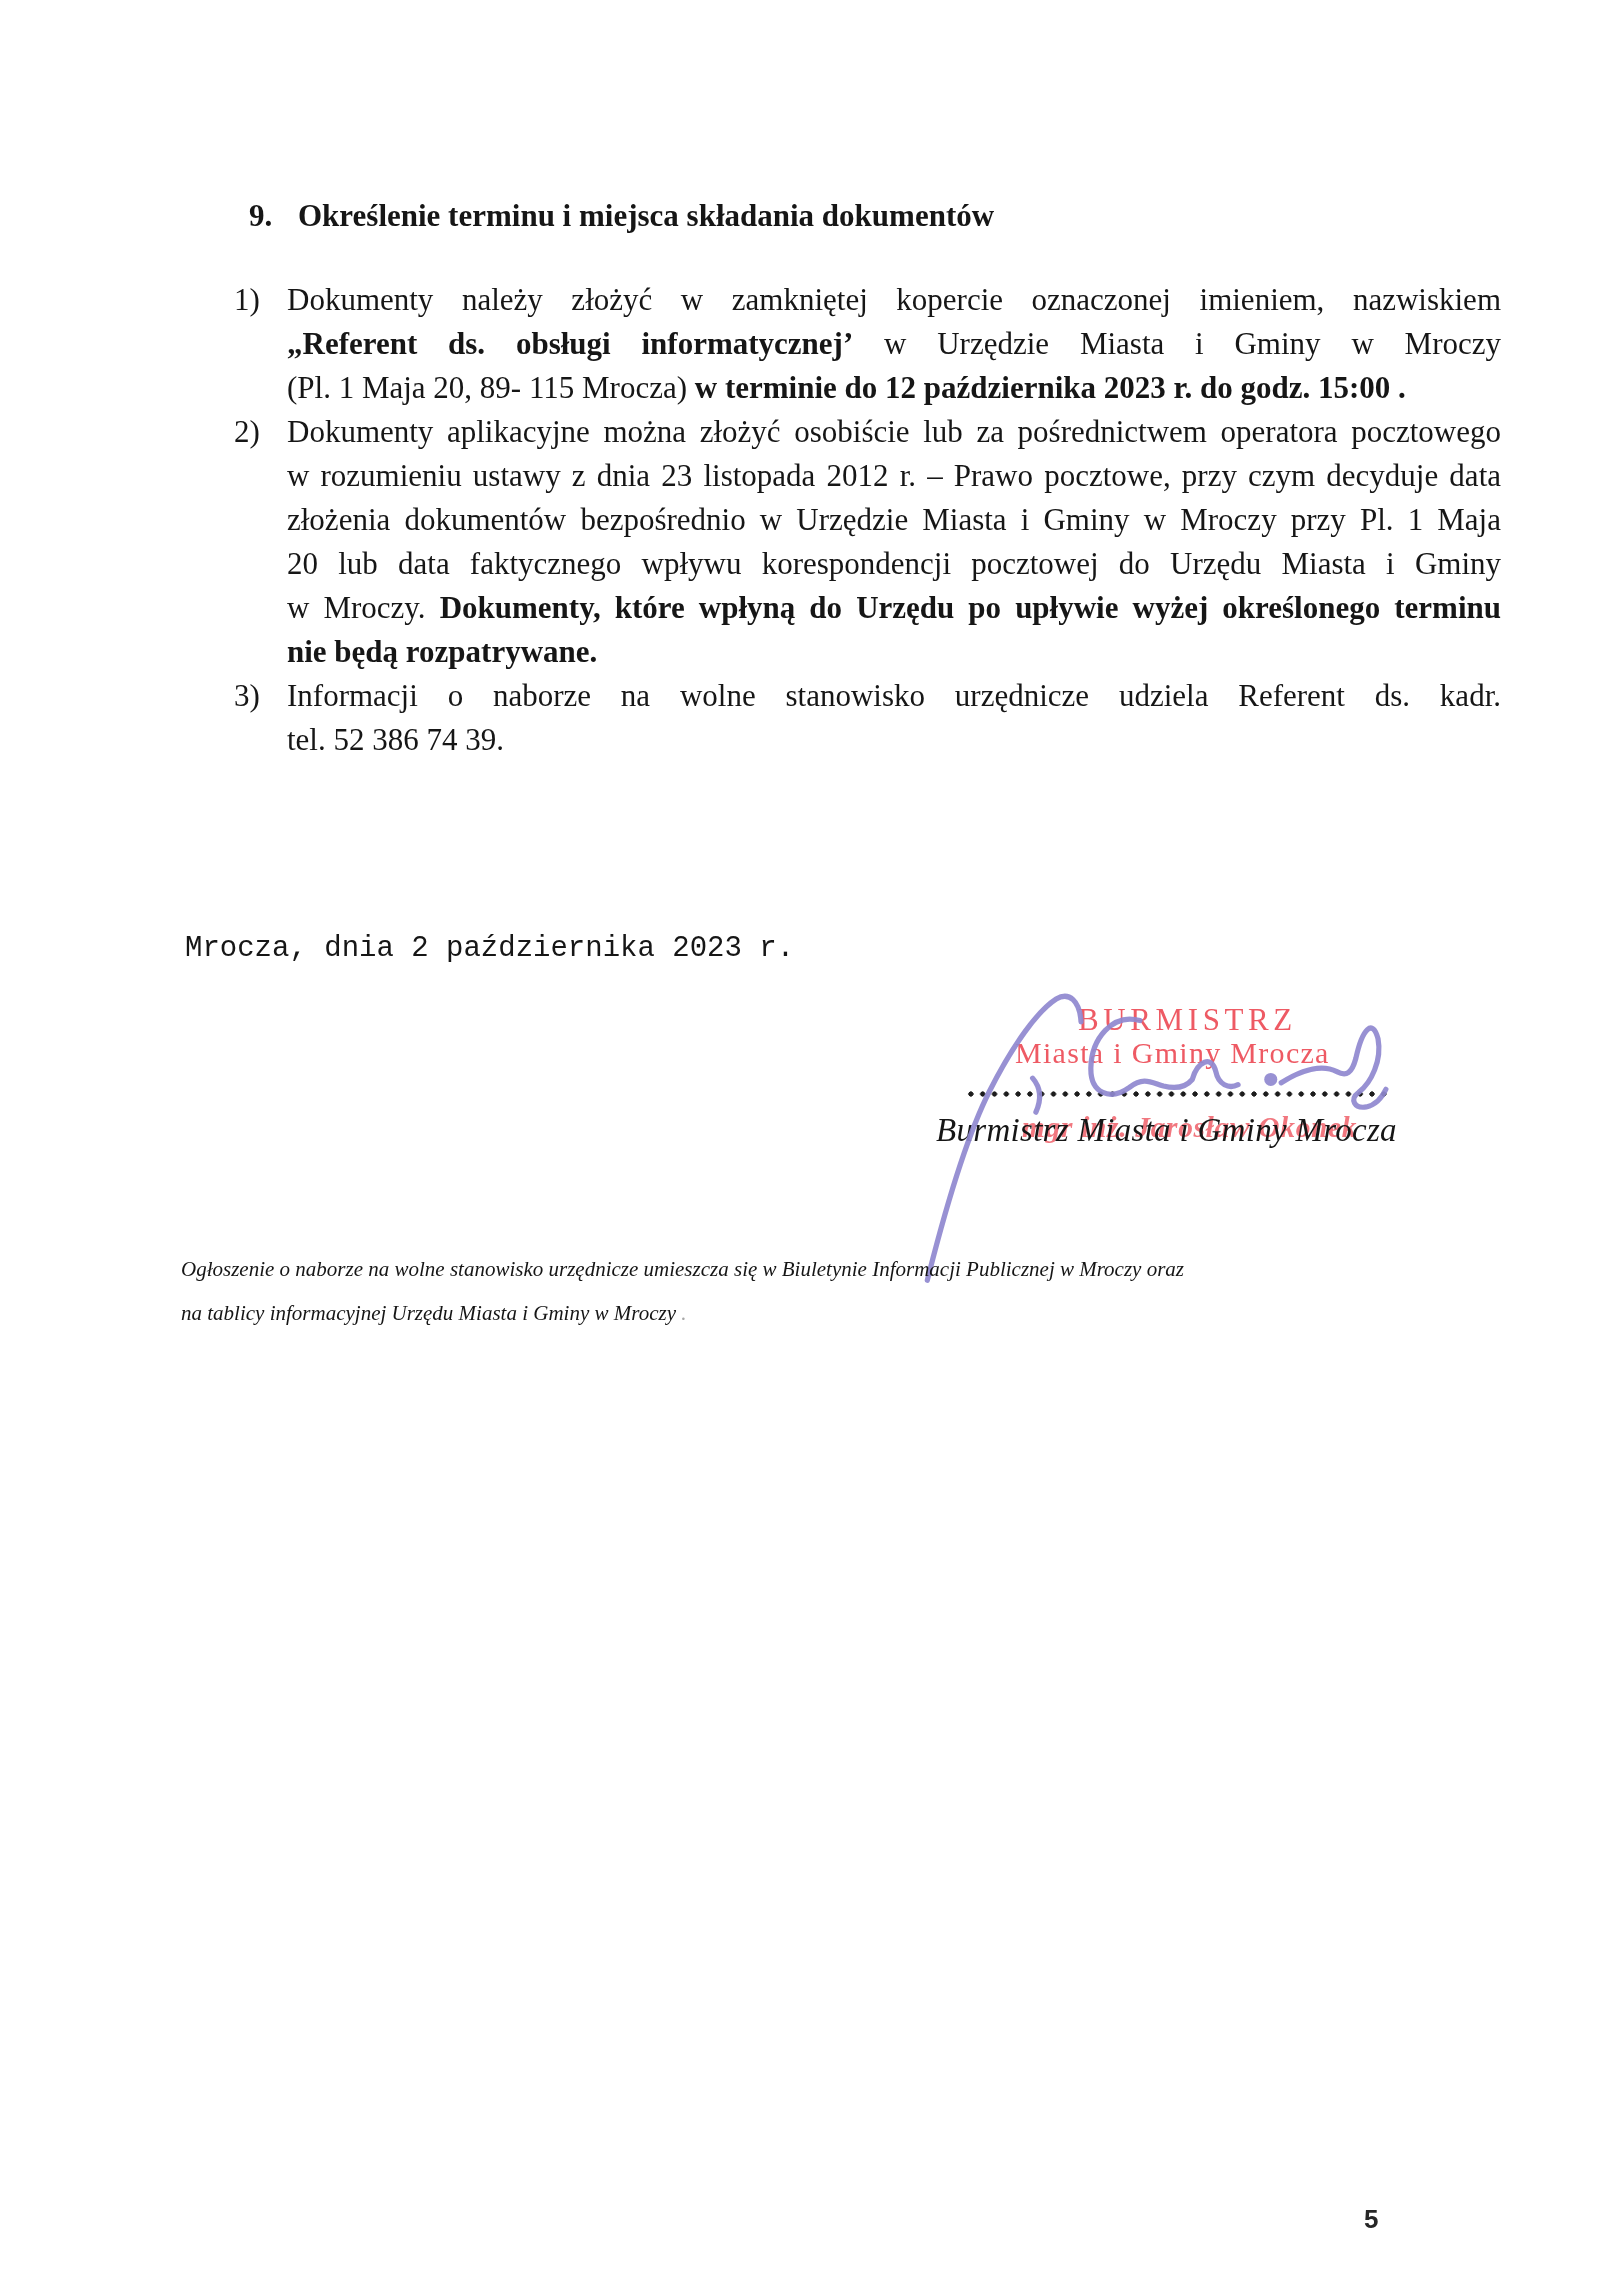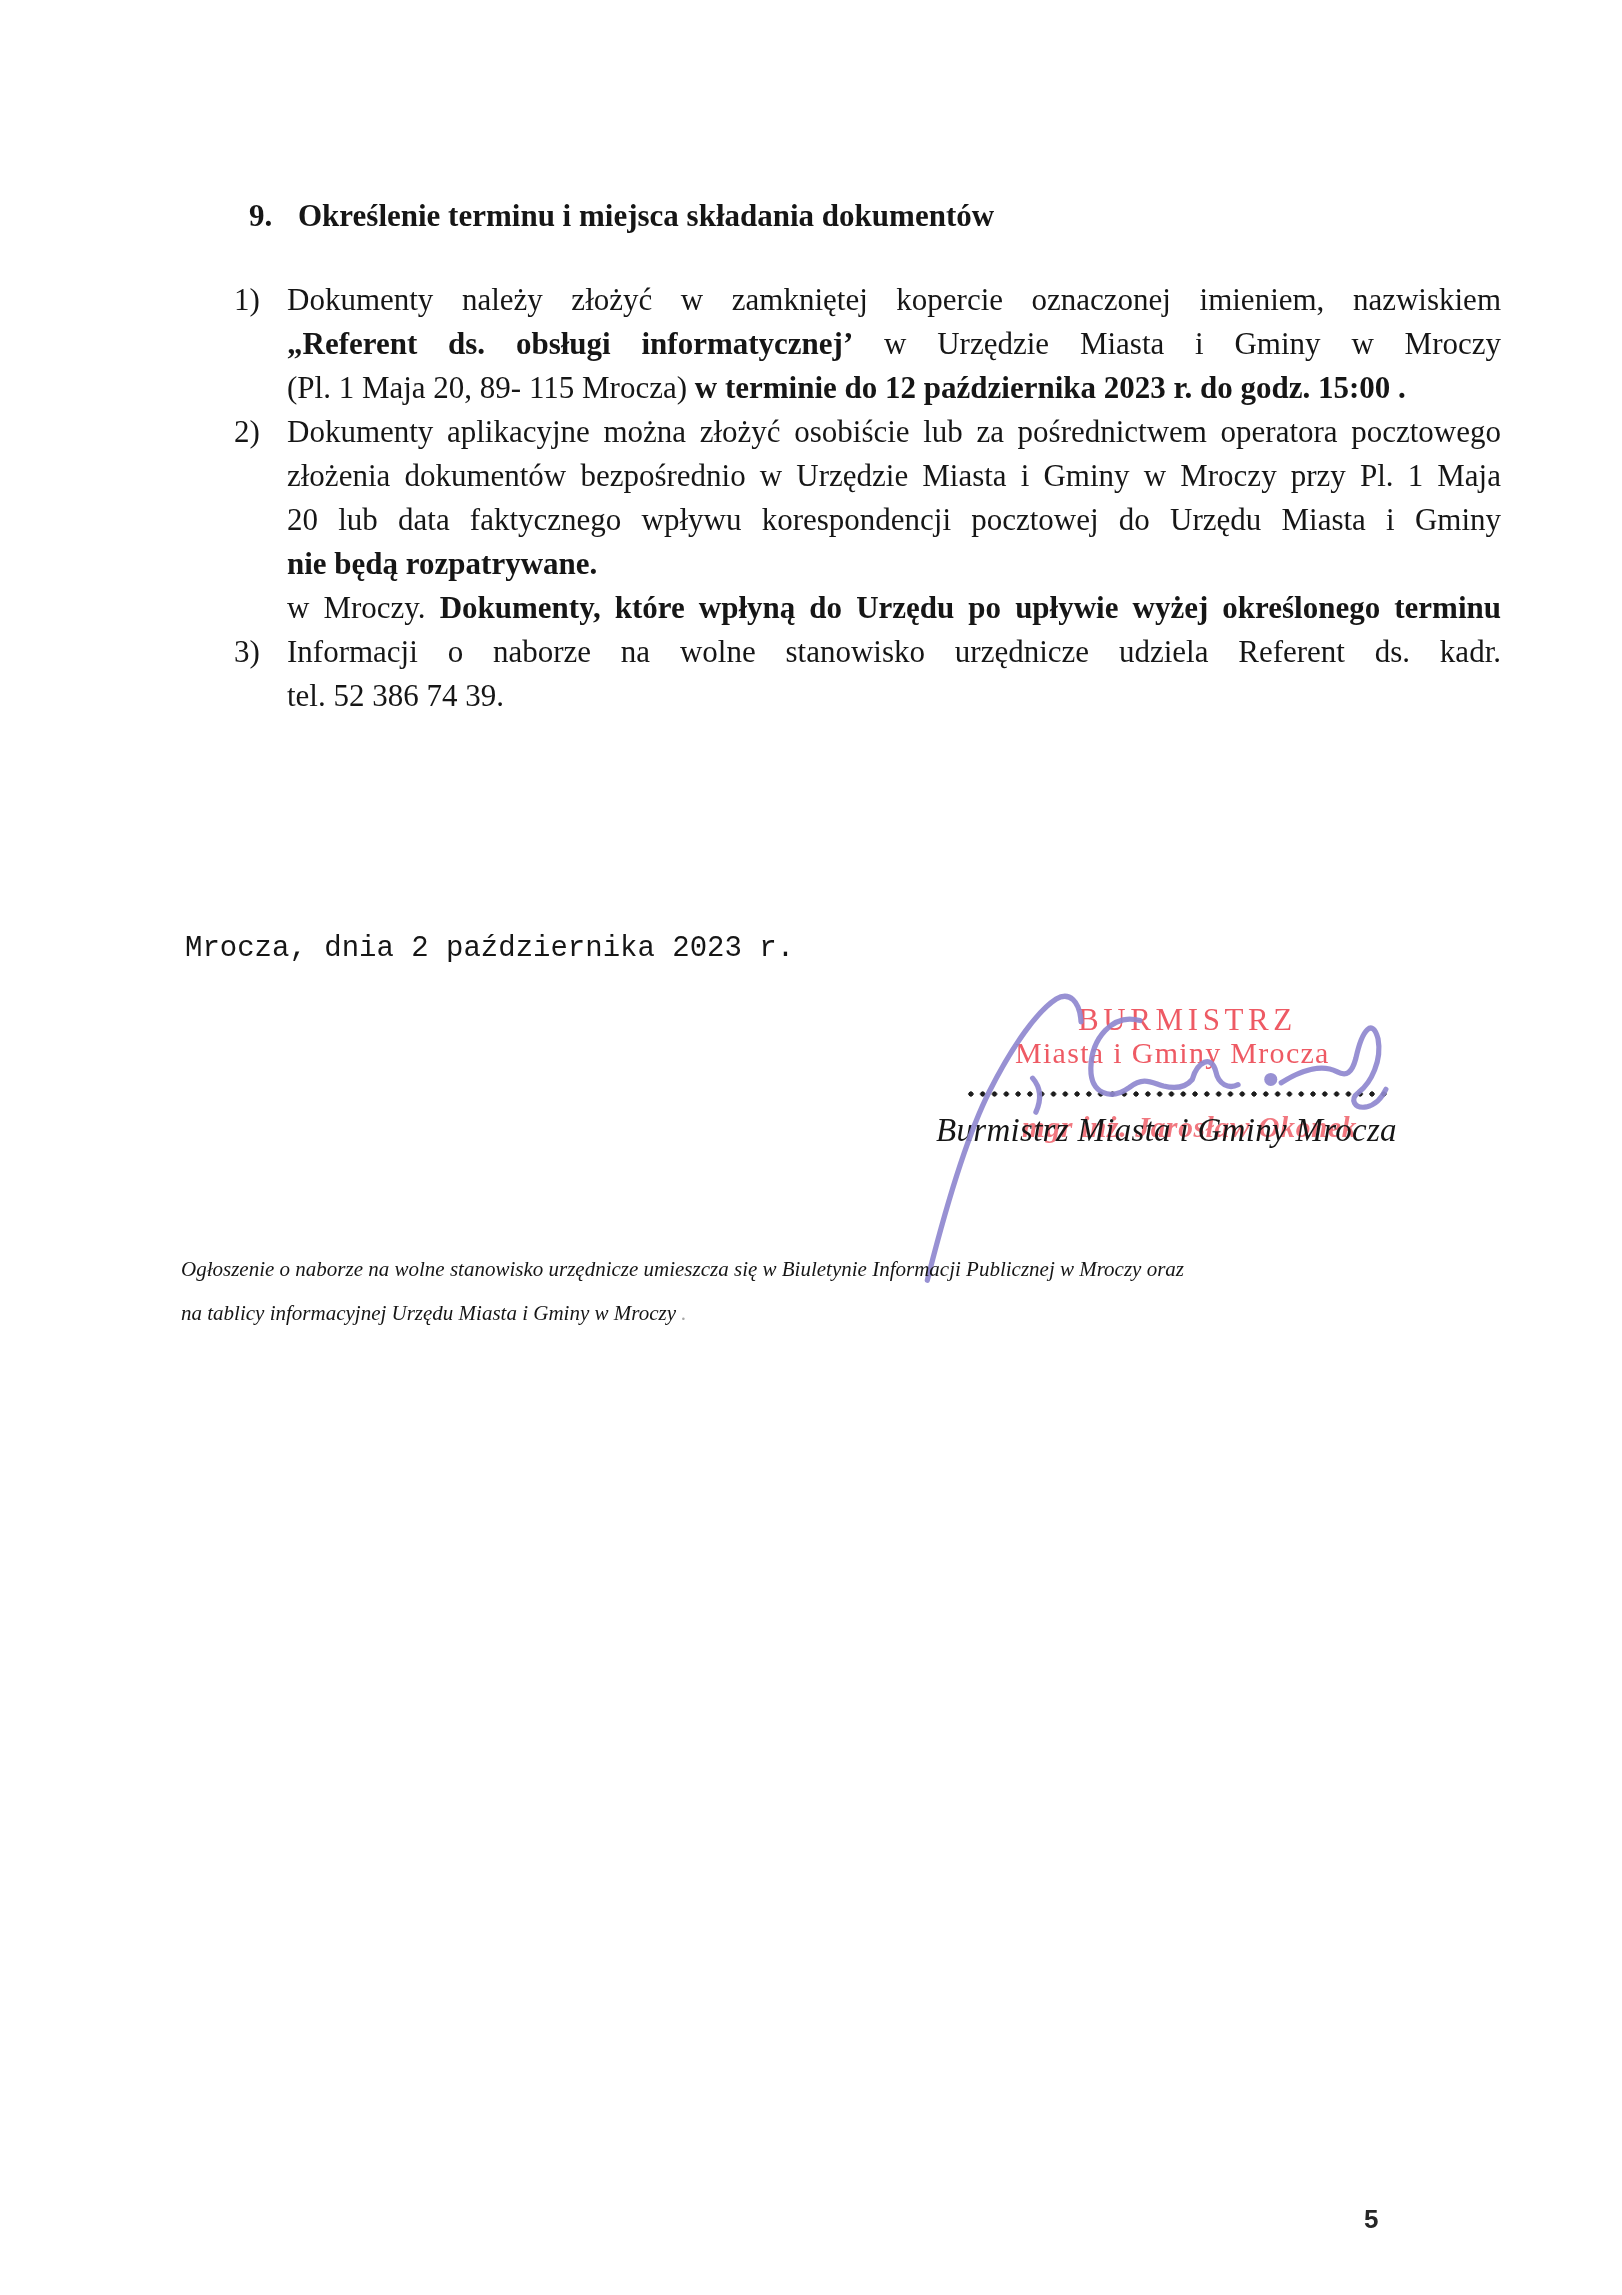--- a/index.html
+++ b/index.html
@@ -90,24 +90,25 @@
         <div class="item-body">
           <div class="line"><span>Dokumenty należy złożyć w zamkniętej kopercie oznaczonej imieniem, nazwiskiem</span></div>
           <div class="line"><span class="b">„Referent ds. obsługi informatycznej’</span><span> w Urzędzie Miasta i Gminy w Mroczy</span></div>
           <div class="line last"><span>(Pl. 1 Maja 20, 89- 115 Mrocza) </span><span class="b">w terminie do 12 października 2023 r. do godz. 15:00 .</span></div>
         </div>
       </div>
       <div class="item">
         <div class="marker">2)</div>
         <div class="item-body">
           <div class="line"><span>Dokumenty aplikacyjne można złożyć osobiście lub za pośrednictwem operatora pocztowego</span></div>
+          <div class="line"><span>w rozumieniu ustawy z dnia 23 listopada 2012 r. – Prawo pocztowe, przy czym decyduje data</span></div>
           <div class="line"><span>złożenia dokumentów bezpośrednio w Urzędzie Miasta i Gminy w Mroczy przy Pl. 1 Maja</span></div>
           <div class="line"><span>20 lub data faktycznego wpływu korespondencji pocztowej do Urzędu Miasta i Gminy</span></div>
+          <div class="line"><span>w Mroczy. </span><span class="b">Dokumenty, które wpłyną do Urzędu po upływie wyżej określonego terminu</span></div>
           <div class="line last"><span class="b">nie będą rozpatrywane.</span></div>
-          <div class="line"><span>w Mroczy. </span><span class="b">Dokumenty, które wpłyną do Urzędu po upływie wyżej określonego terminu</span></div>
         </div>
       </div>
       <div class="item">
         <div class="marker">3)</div>
         <div class="item-body">
           <div class="line"><span>Informacji o naborze na wolne stanowisko urzędnicze udziela Referent ds. kadr.</span></div>
           <div class="line last"><span>tel. 52 386 74 39.</span></div>
         </div>
       </div>
     </div>

